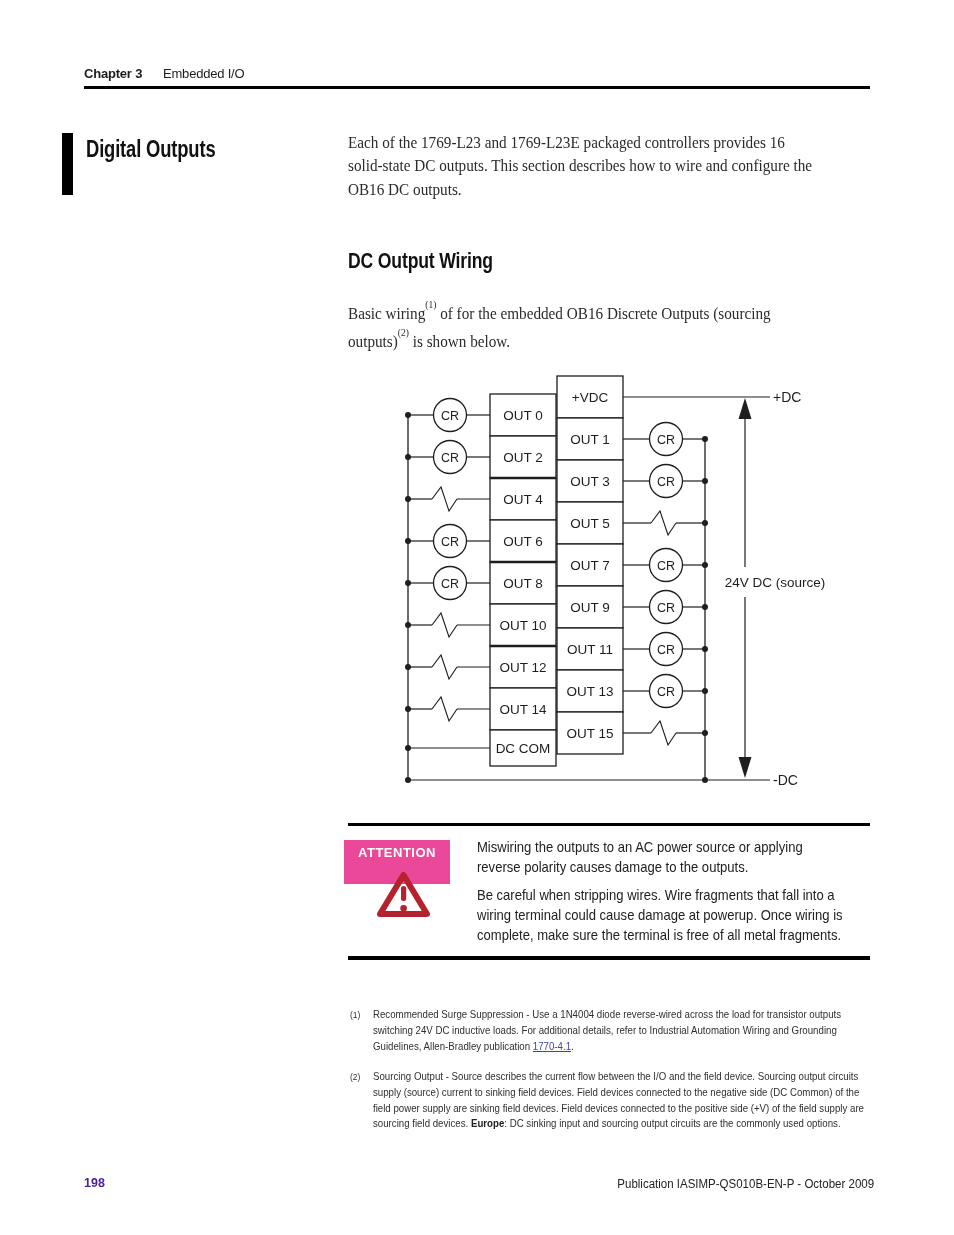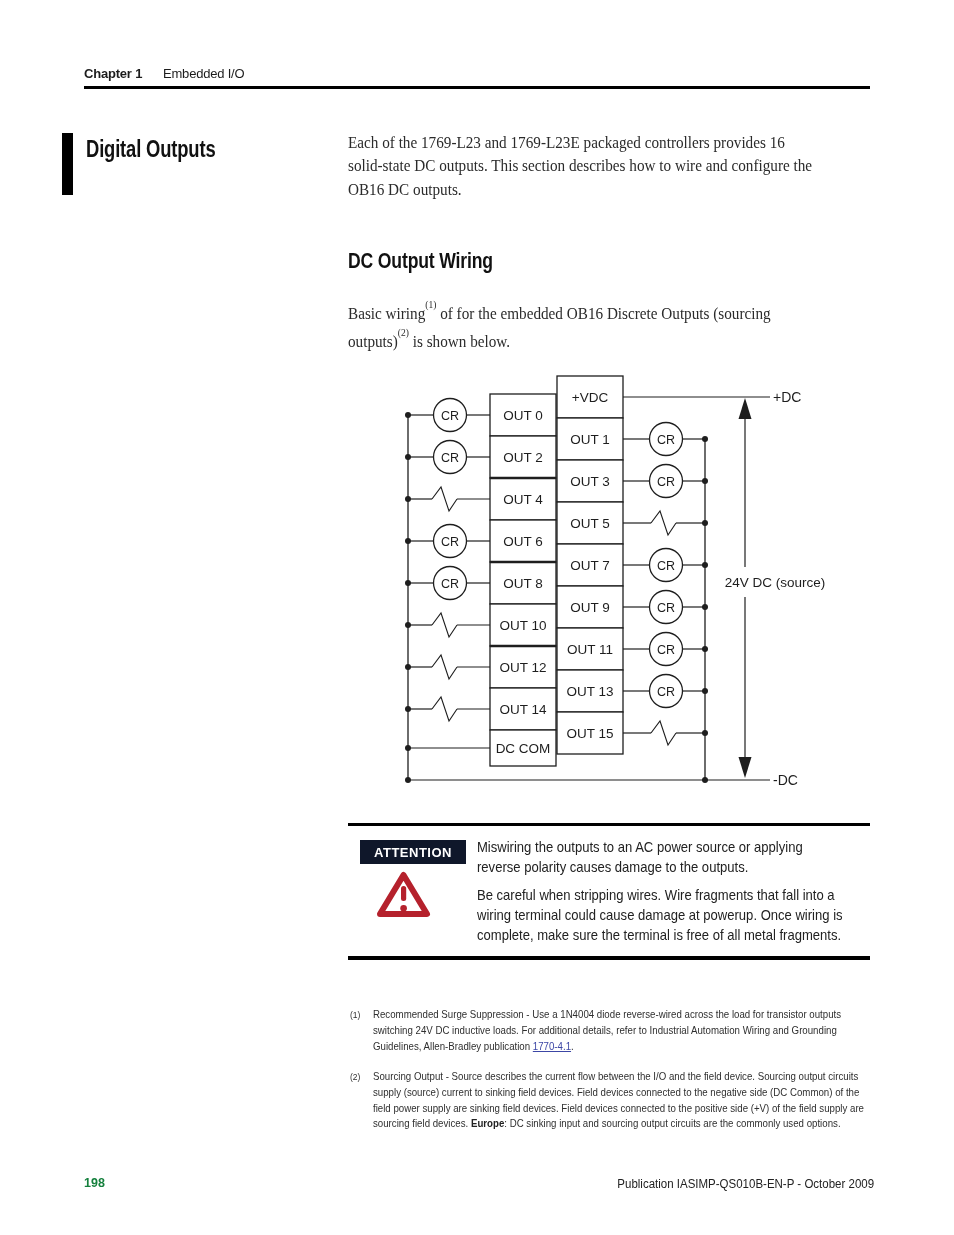--- a/index.html
+++ b/index.html
@@ -30,50 +30,50 @@
   }
   .wiring-para { position:absolute; left:348px; top:298px; }
   sup.fnref { font-size:10px; position:relative; top:-5px; font-family:"Liberation Serif", serif; }
   
   .diagram { position:absolute; left:405px; top:372px; width:470px; height:420px; }
   .diagram svg text { font-family:"Liberation Sans", sans-serif; fill:#1e1e1e; }
   
   .att-rule-top { position:absolute; left:348px; top:823px; width:522px; height:3px; background:#000; }
   .att-rule-bot { position:absolute; left:348px; top:956px; width:522px; height:4px; background:#000; }
   .att-badge {
-    position:absolute; left:360px; top:840px; width:106px; height:24px; background:#0f172a;
+    position:absolute; left:344px; top:840px; width:106px; height:44px; background:#ec4899;
     color:#fff; font-size:13px; font-weight:bold; letter-spacing:.5px;
     text-align:center; line-height:26px;
   }
   .att-tri { position:absolute; left:376px; top:870px; }
   .att-text {
     position:absolute; left:477px; top:837px; width:440px; font-size:14.5px; line-height:20.3px;
     color:#222; transform:scaleX(.9); transform-origin:0 0;
   }
   .att-text .para2 { margin-top:7px; }
   .att-text .ln { white-space:nowrap; }
   
   .footnote { position:absolute; left:350px; width:560px; font-size:11px; line-height:15.8px; color:#2f2f2f; }
   .fn1 { top:1007px; } .fn2 { top:1069px; }
   .fn-marker { position:absolute; left:0; top:1px; font-size:8.5px; }
   .fn-body { margin-left:23px; width:565px; transform:scaleX(.88); transform-origin:0 0; }
   .fn-body a { color:#3c46a5; text-decoration:underline; }
   .fn-body b { font-weight:bold; color:#222; }
   
-  .foot-page { position:absolute; left:84px; top:1176px; font-size:12.5px; font-weight:bold; color:#15803d; }
+  .foot-page { position:absolute; left:84px; top:1176px; font-size:12.5px; font-weight:bold; color:#4c1d95; }
   .foot-pub { position:absolute; right:80px; top:1177px; font-size:12.5px; color:#222;
               transform:scaleX(.92); transform-origin:100% 0; white-space:nowrap; }
 </style>
 </head>
 <body>
 
 <div class="page">
 
   <div class="hdr">
-    <span class="chapter">Chapter 1</span><span class="section">Embedded I/O</span>
+    <span class="chapter">Chapter 3</span><span class="section">Embedded I/O</span>
   </div>
   <div class="hdr-rule"></div>
 
   <div class="marker-bar"></div>
   <h1 class="page-title">Digital Outputs</h1>
 
   <div class="intro serif">
     <div class="ln">Each of the 1769-L23 and 1769-L23E packaged controllers provides 16</div>
     <div class="ln">solid-state DC outputs. This section describes how to wire and configure the</div>
     <div class="ln">OB16 DC outputs.</div>

